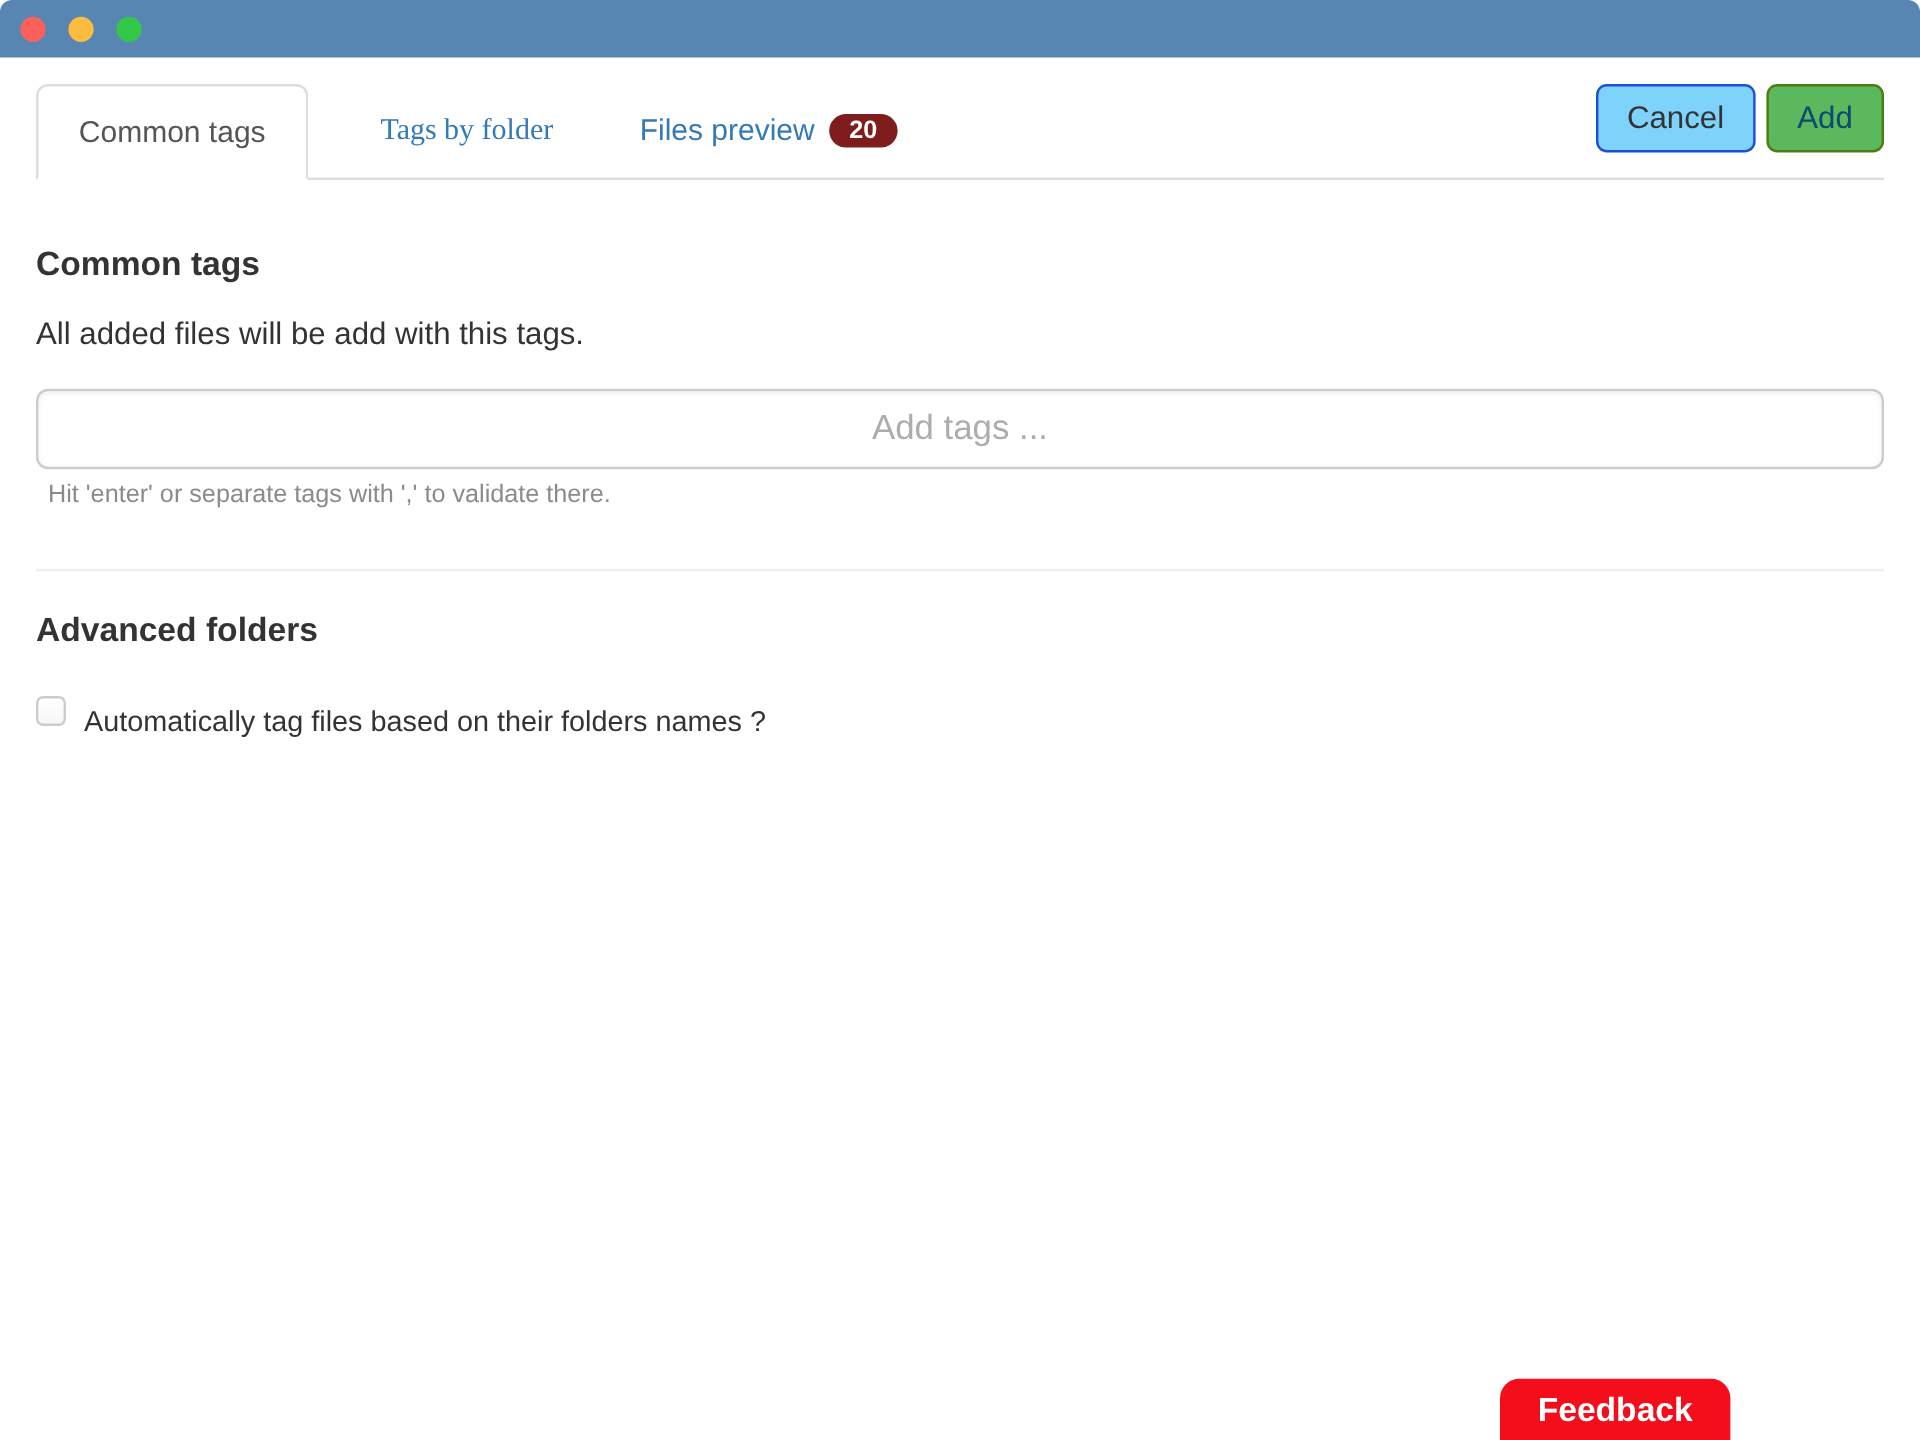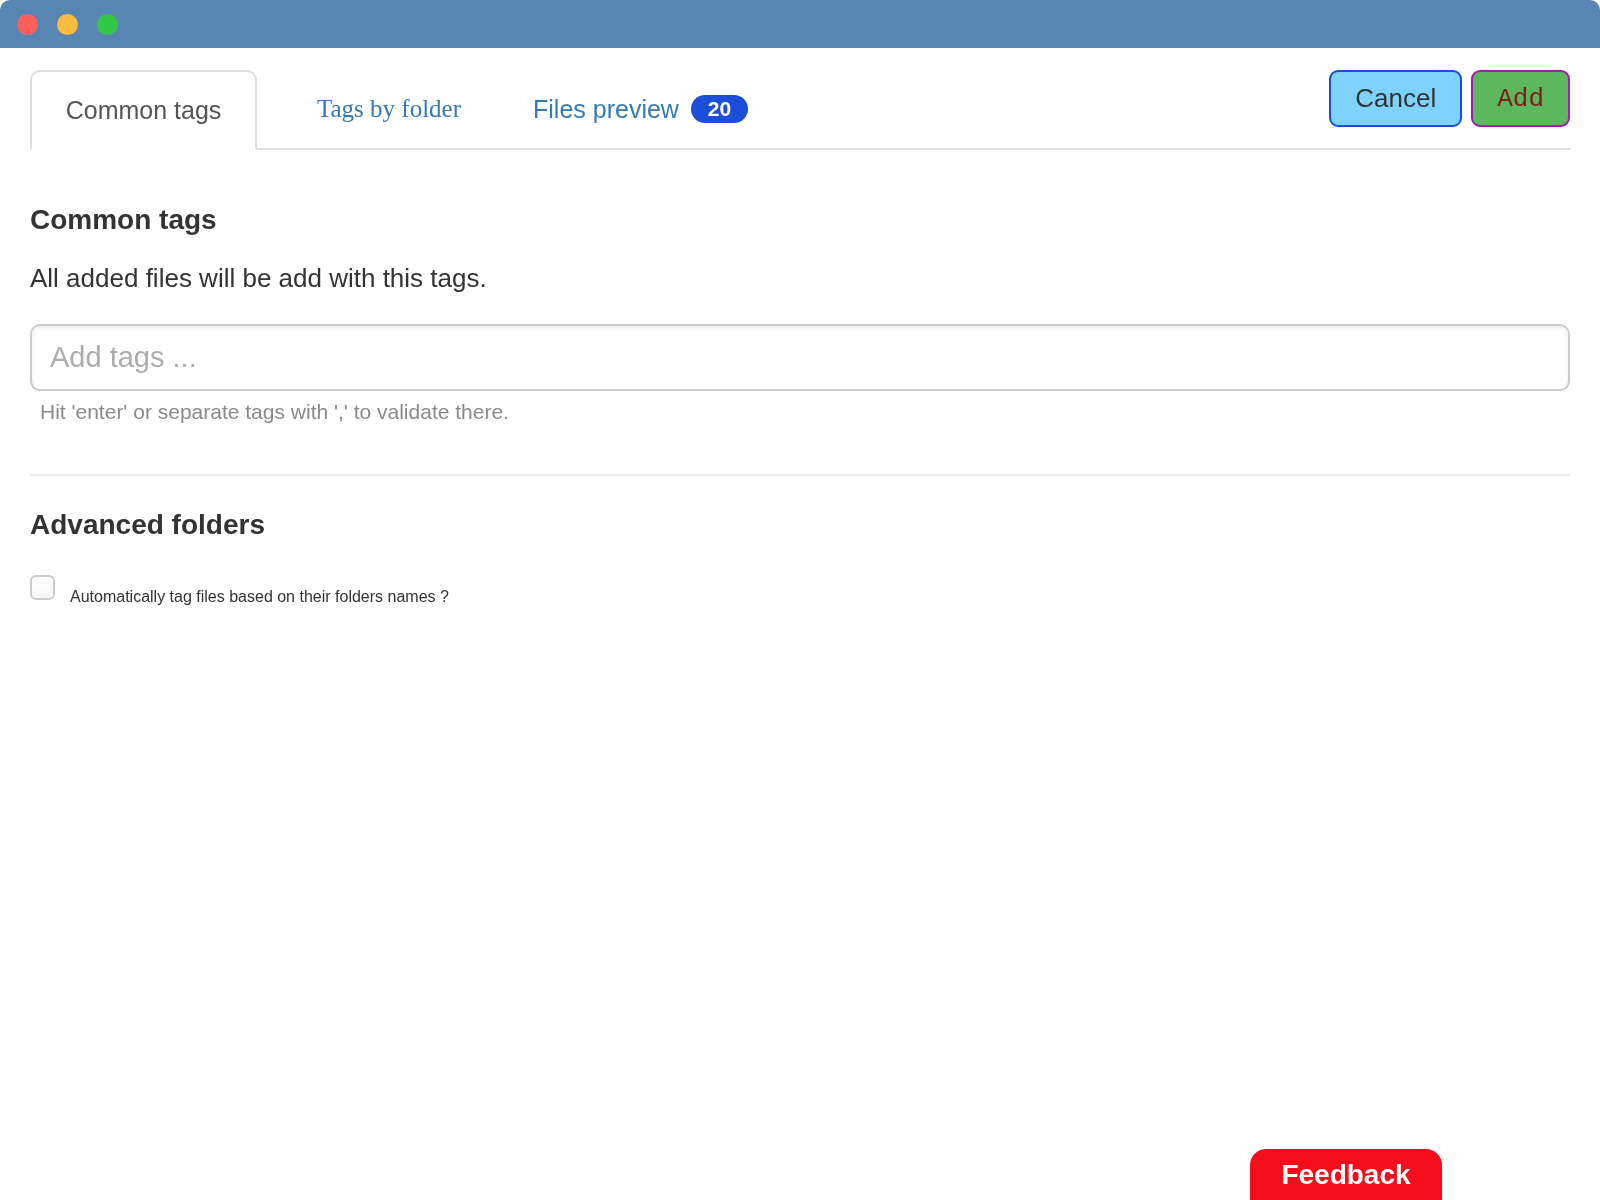--- a/index.html
+++ b/index.html
@@ -65,21 +65,21 @@
   .tab-link.t2 { margin-left: 40px; padding: 0 20px; font-family: Liberation Serif, serif; }
   .tab-link.t3 { margin-left: 32px; padding: 0 0 0 20px; }
   .count-badge {
     display: inline-flex;
     align-items: center;
     justify-content: center;
     margin-left: 12px;
     min-width: 57px;
     height: 28px;
     padding: 0 14px;
-    background: #1d4ed8;
+    background: #7f1d1d;
     color: #fff;
     font-size: 21px;
     font-weight: bold;
     border-radius: 999px;
   }
 
   
   .actions {
     margin-left: auto;
     display: flex;
@@ -91,21 +91,21 @@
     padding: 0 24px;
     border-radius: 9px;
     font-size: 26px;
     font-family: "Liberation Sans", sans-serif;
     cursor: pointer;
     display: flex;
     align-items: center;
     justify-content: center;
   }
   .btn-cancel { background: #7dd3fc; border: 2px solid #1d4ed8; color: #333; }
-  .btn-add    { background: #5cb85c; border: 2px solid #a21caf; color: #7f1d1d; font-family: Liberation Mono, monospace; }
+  .btn-add    { background: #5cb85c; border: 2px solid #4d7c0f; color: #0c4a6e; }
 
   
   .section-heading {
     font-size: 28px;
     font-weight: bold;
     color: #333;
     margin: 0;
   }
   .h-common { margin-top: 54px; }
   .section-desc {
@@ -118,20 +118,21 @@
     width: 100%;
     height: 67px;
     border: 2px solid #ccc;
     border-radius: 10px;
     padding: 0 18px;
     font-size: 29px;
     font-family: "Liberation Sans", sans-serif;
     color: #555;
     box-shadow: inset 0 2px 5px rgba(0,0,0,0.07);
     outline: none;
+    text-align: center;
   }
   .tags-input::placeholder { color: #adadad; opacity: 1; }
   .input-helper {
     margin: 9px 0 0 10px;
     font-size: 21px;
     color: #8a8a8a;
   }
 
   .divider {
     border: none;
@@ -151,21 +152,21 @@
     -webkit-appearance: none;
     width: 25px; height: 25px;
     margin: 0;
     border: 2px solid #ccc;
     border-radius: 6px;
     background: linear-gradient(#fff, #f6f6f6);
     cursor: pointer;
   }
   .checkbox-label {
     margin-left: 15px;
-    font-size: 16px;
+    font-size: 24px;
     color: #333;
     cursor: pointer;
     margin-top: 19px;
   }
 
   
   .feedback-btn {
     position: absolute;
     bottom: 0;
     right: 158px;

